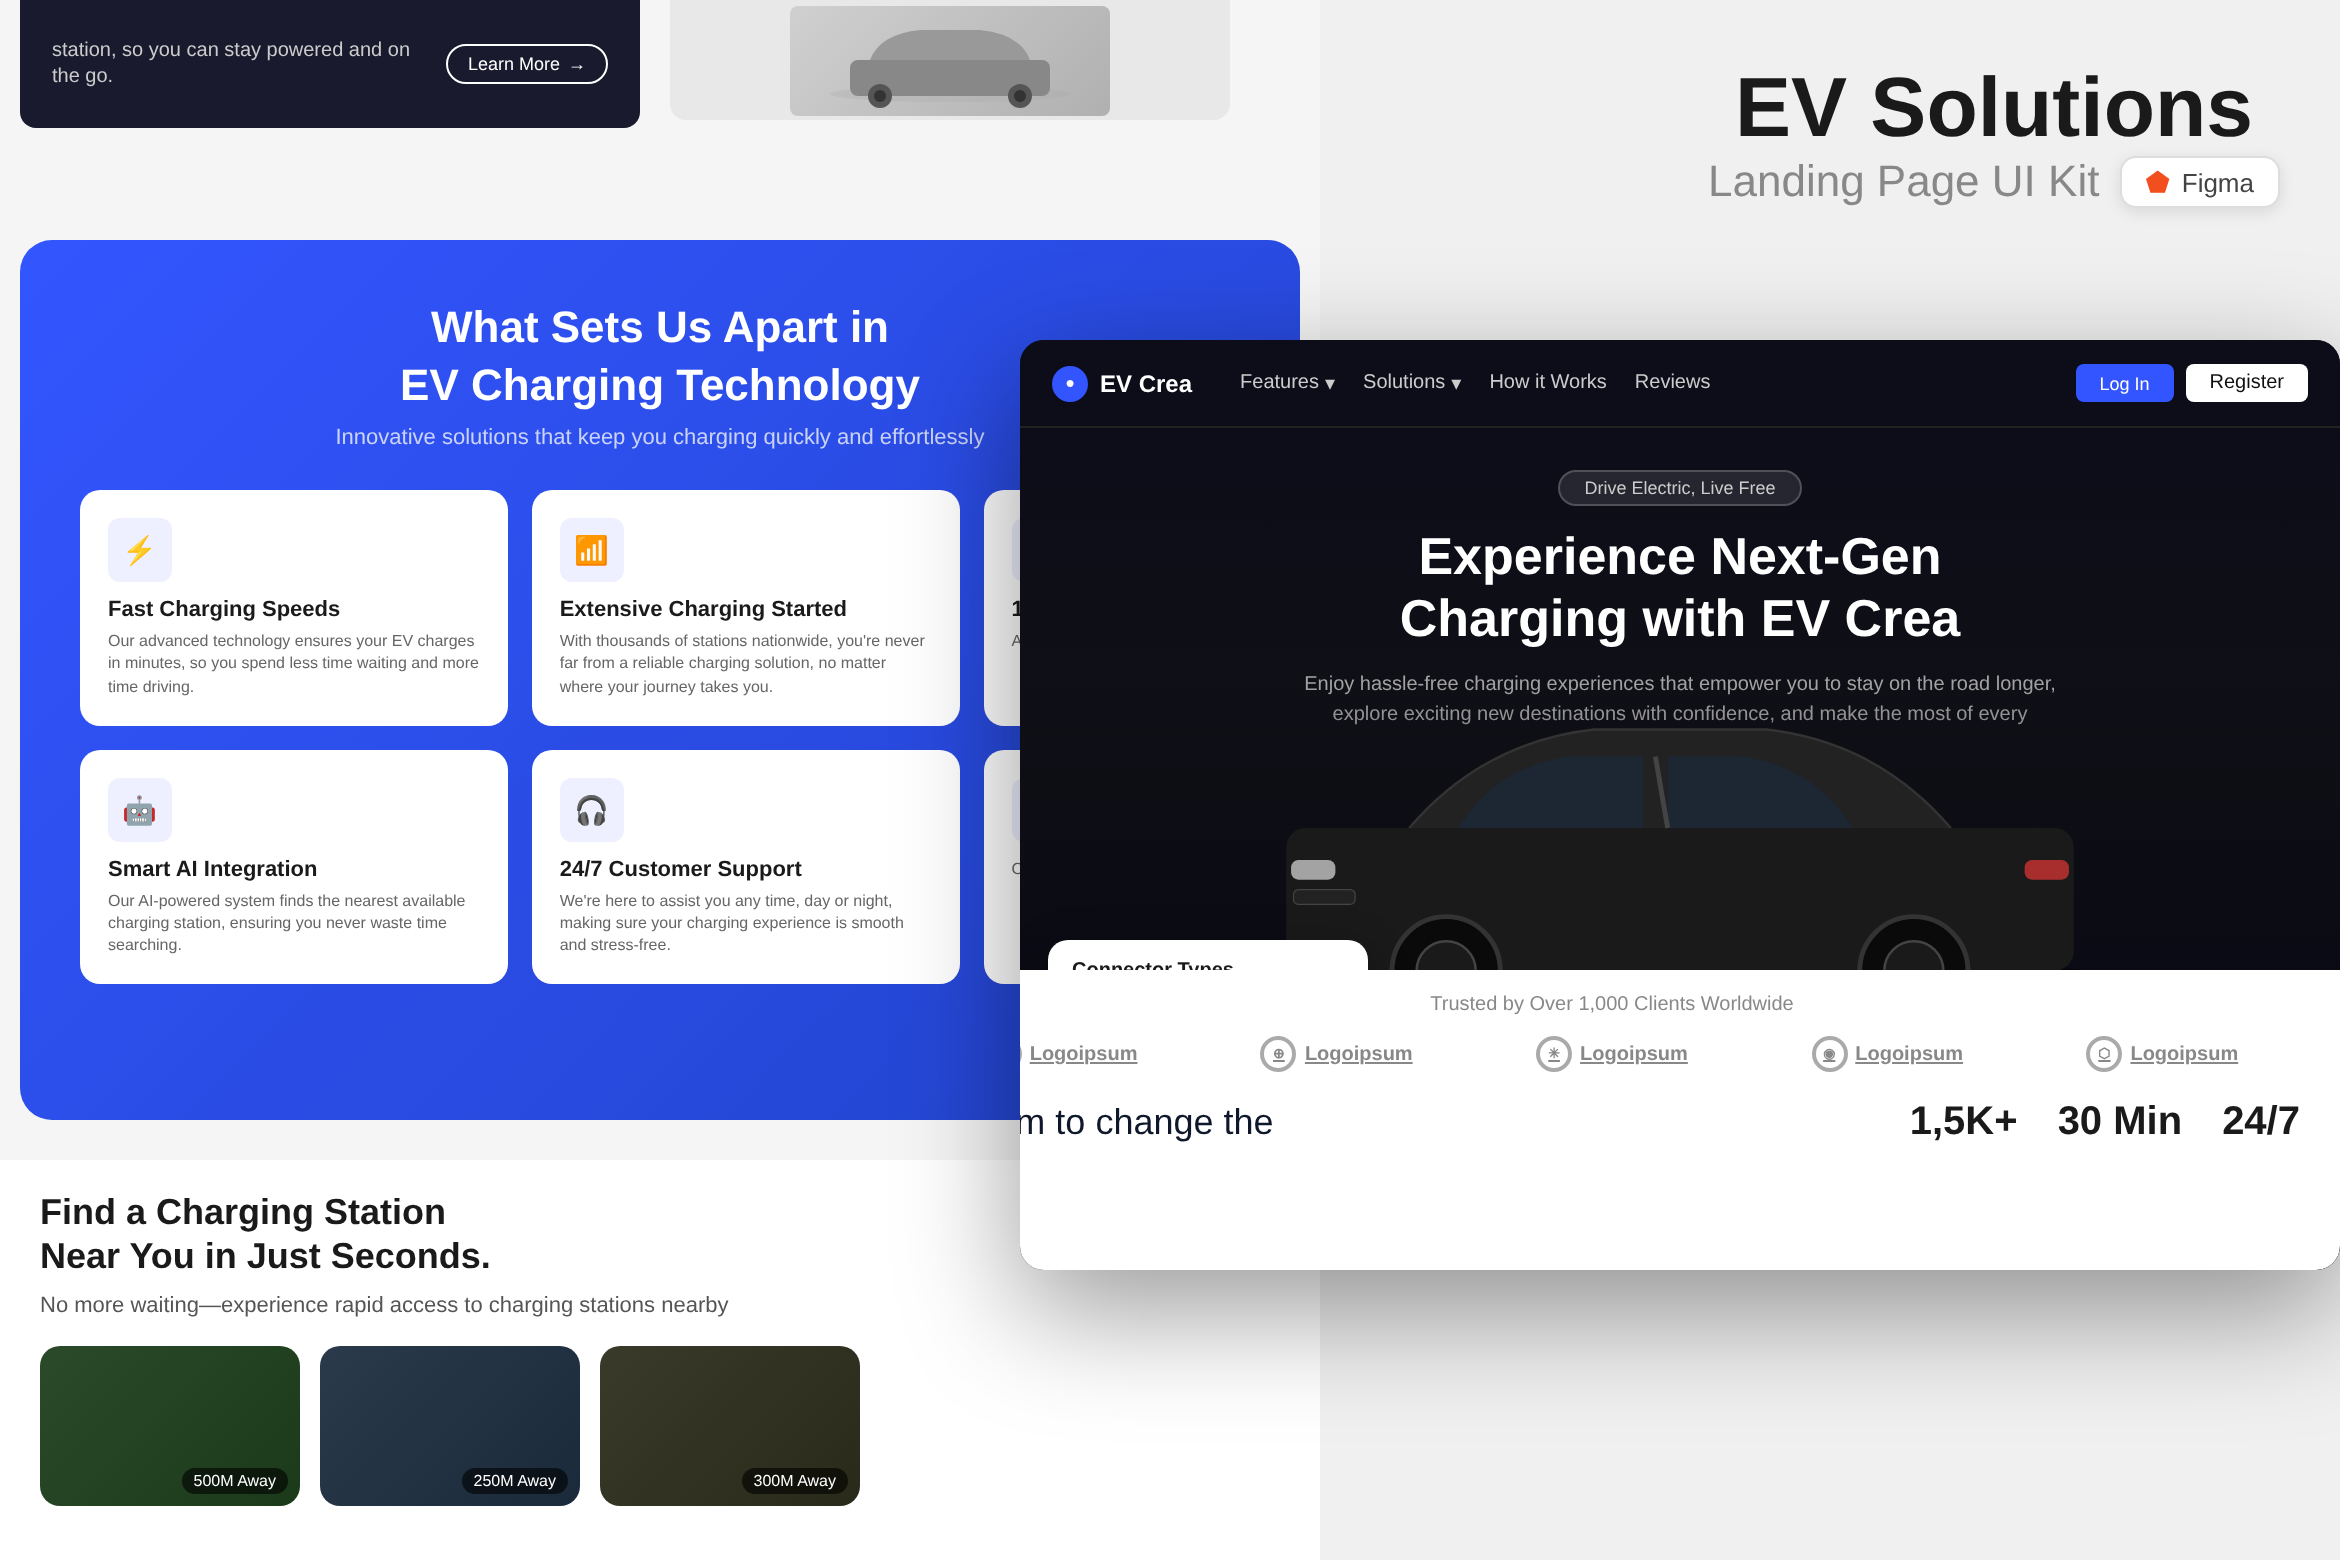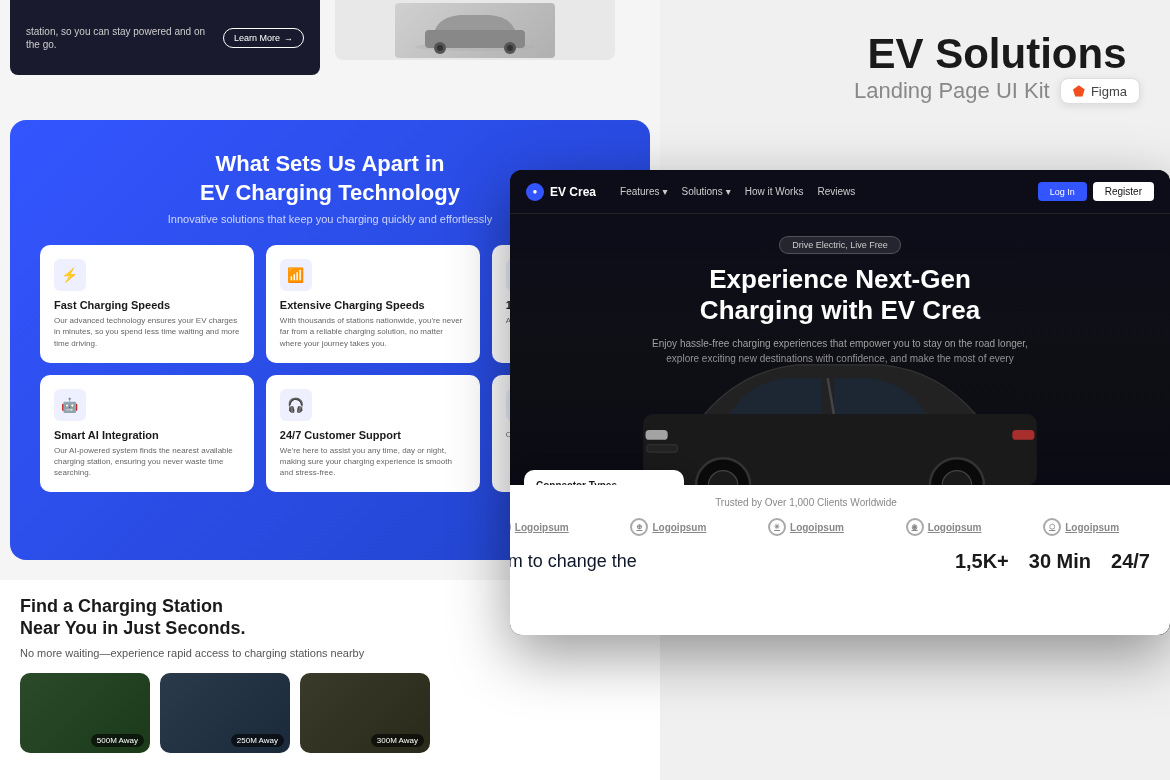--- a/index.html
+++ b/index.html
@@ -20,21 +20,21 @@
       height: 780px;
       background: #f5f5f5;
       overflow: hidden;
     }
 
     
     .top-left-card {
       position: absolute;
       top: 0; left: 10px;
       width: 310px;
-      height: 75px;
+      height: 64px;
       background: #1a1a2e;
       border-radius: 0 0 8px 8px;
       display: flex;
       align-items: center;
       padding: 0 16px;
       gap: 12px;
     }
     .top-left-card-text {
       color: #ccc;
       font-size: 10px;
@@ -615,21 +615,21 @@
     <div class="features-grid">
 
       <div class="feature-card">
         <div class="feature-icon">⚡</div>
         <div class="feature-title">Fast Charging Speeds</div>
         <div class="feature-desc">Our advanced technology ensures your EV charges in minutes, so you spend less time waiting and more time driving.</div>
       </div>
 
       <div class="feature-card">
         <div class="feature-icon">📶</div>
-        <div class="feature-title">Extensive Charging Speeds</div>
+        <div class="feature-title">Extensive Charging Started</div>
         <div class="feature-desc">With thousands of stations nationwide, you're never far from a reliable charging solution, no matter where your journey takes you.</div>
       </div>
 
       <div class="feature-card partial">
         <div class="feature-icon">⭐</div>
         <div class="feature-title">1</div>
         <div class="feature-desc">All of our energy...</div>
       </div>
 
       <div class="feature-card">

